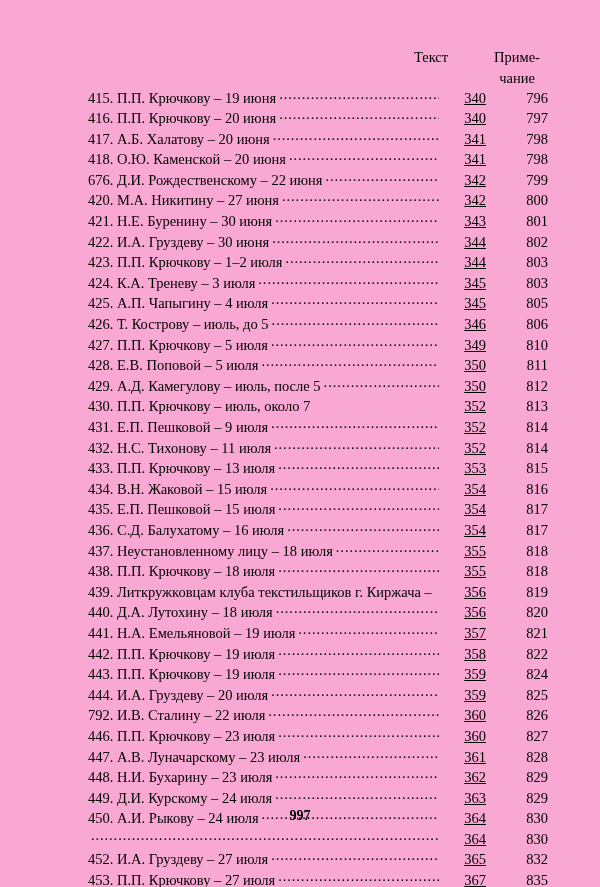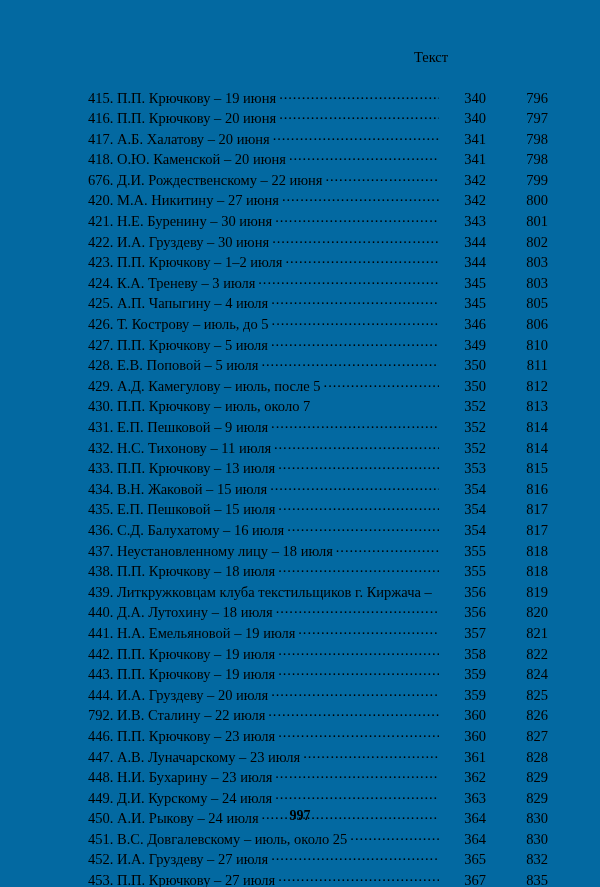--- a/index.html
+++ b/index.html
@@ -5,21 +5,21 @@
 <style>
   html, body {
     margin: 0;
     padding: 0;
     background: #ffffff;
   }
   .page {
     position: relative;
     width: 600px;
     height: 887px;
-    background: #0369a1;
+    background: #f9a8d4;
     color: #000000;
     font-family: "Liberation Serif", "DejaVu Serif", serif;
     overflow: hidden;
     box-sizing: border-box;
   }
 
   
   .col-head {
     position: absolute;
     top: 47px;
@@ -87,41 +87,45 @@
     white-space: nowrap;
   }
   .row.no-leader .leader::before { content: ""; }
 
   .num-text,
   .num-note {
     flex: 0 0 auto;
     text-align: right;
     font-size: 14.5px;
   }
-  .num-text { width: 46px; }
+  .num-text { width: 46px; text-decoration: underline; }
   .num-note { width: 62px; }
 
   
   .folio {
     position: absolute;
     top: 808px;
     left: 0;
     width: 600px;
     text-align: center;
     font-size: 14px;
     font-weight: bold;
   }
 </style>
 </head>
 <body>
 
 <div class="page">
 
   <div class="col-head">
     <div class="head-text">Текст</div>
+    <div class="head-note">
+      <span class="note-l1">Приме-</span>
+      <span class="note-l2">чание</span>
+    </div>
   </div>
 
   <div class="toc" id="toc-list">
       <div class="row">
         <span class="entry">415. П.П. Крючкову – 19 июня</span>
         <span class="leader"></span>
         <span class="num-text">340</span>
         <span class="num-note">796</span>
       </div>
       <div class="row">
@@ -328,21 +332,20 @@
         <span class="num-text">363</span>
         <span class="num-note">829</span>
       </div>
       <div class="row">
         <span class="entry">450. А.И. Рыкову – 24 июля</span>
         <span class="leader"></span>
         <span class="num-text">364</span>
         <span class="num-note">830</span>
       </div>
       <div class="row">
-        <span class="entry">451. В.С. Довгалевскому – июль, около 25</span>
         <span class="leader"></span>
         <span class="num-text">364</span>
         <span class="num-note">830</span>
       </div>
       <div class="row">
         <span class="entry">452. И.А. Груздеву – 27 июля</span>
         <span class="leader"></span>
         <span class="num-text">365</span>
         <span class="num-note">832</span>
       </div>

